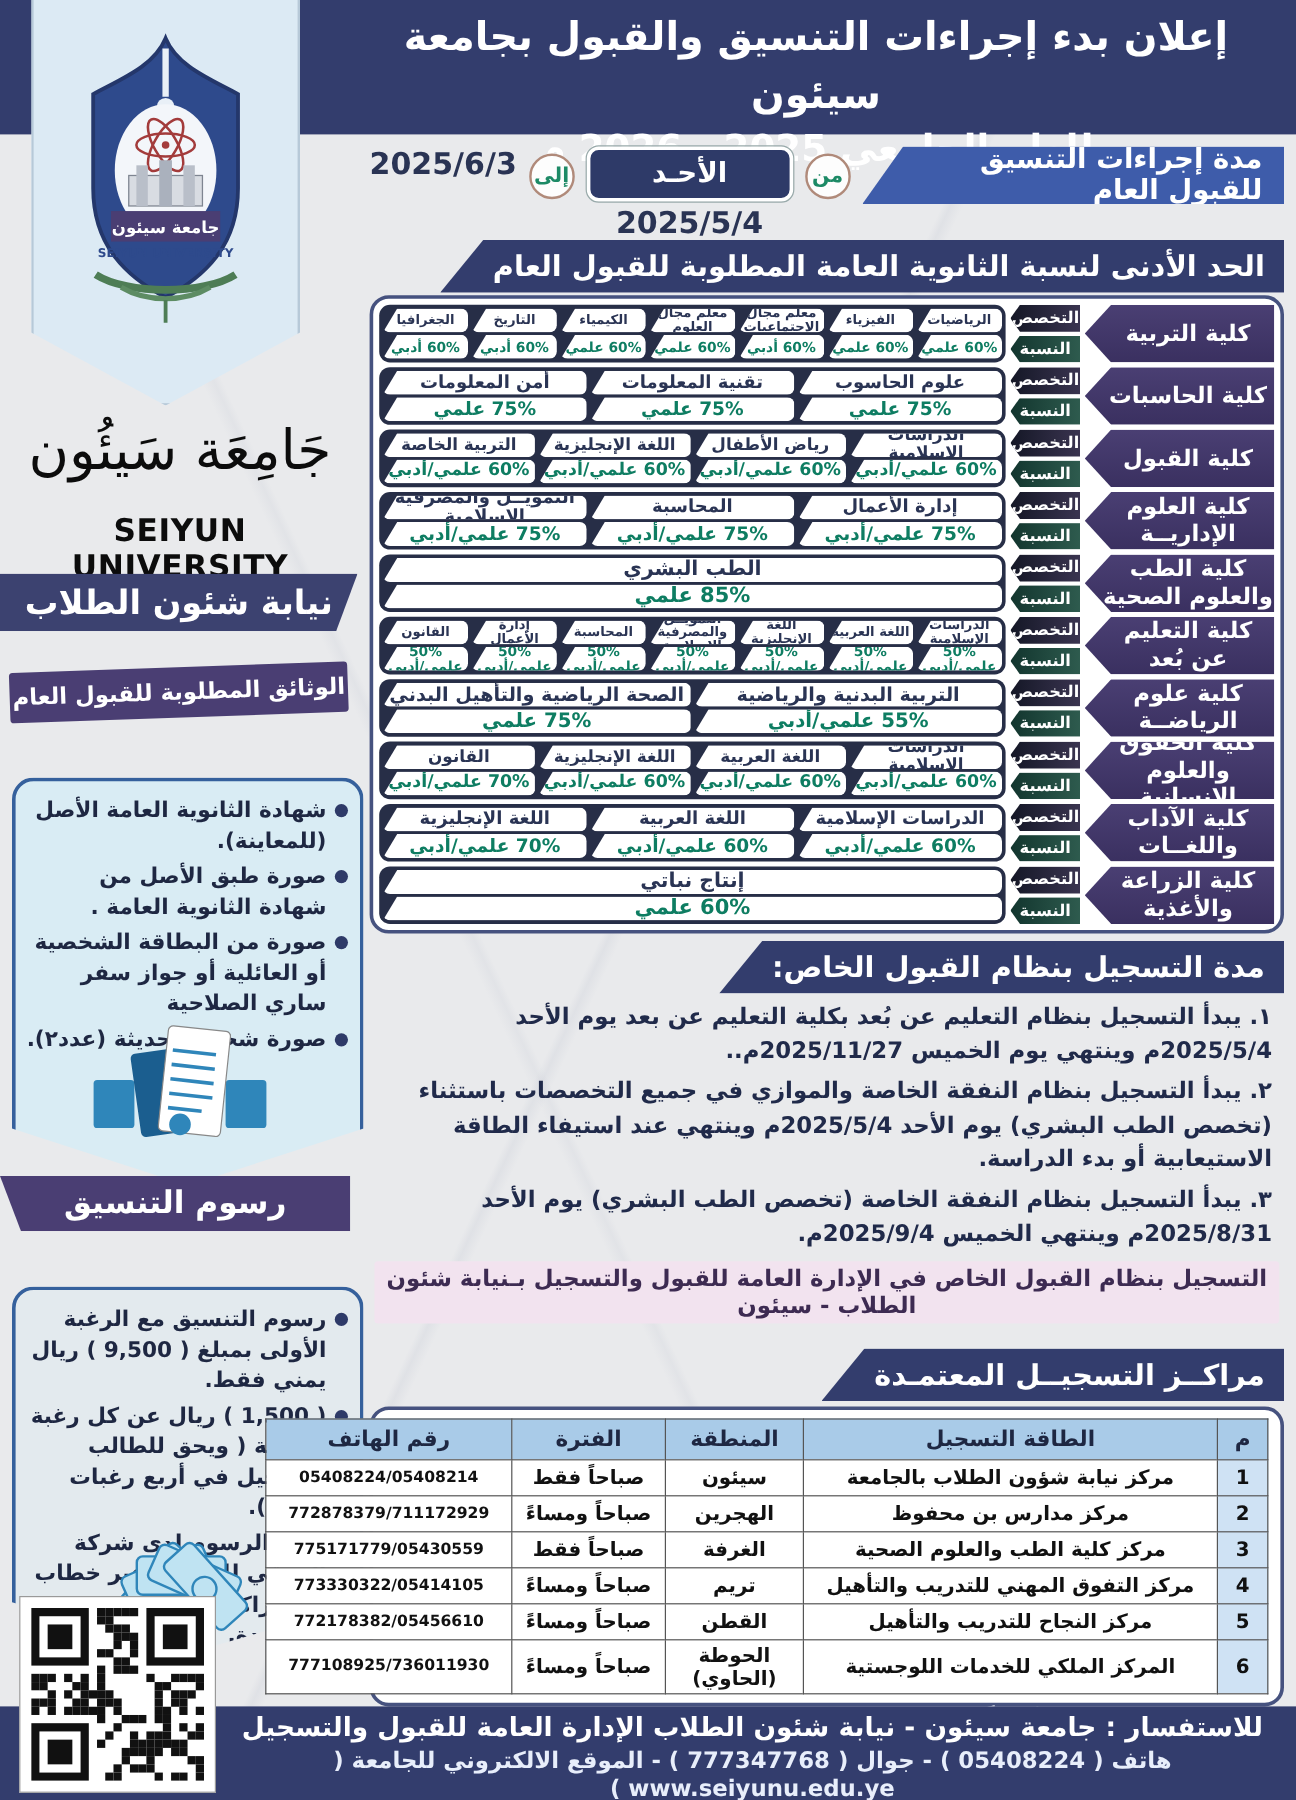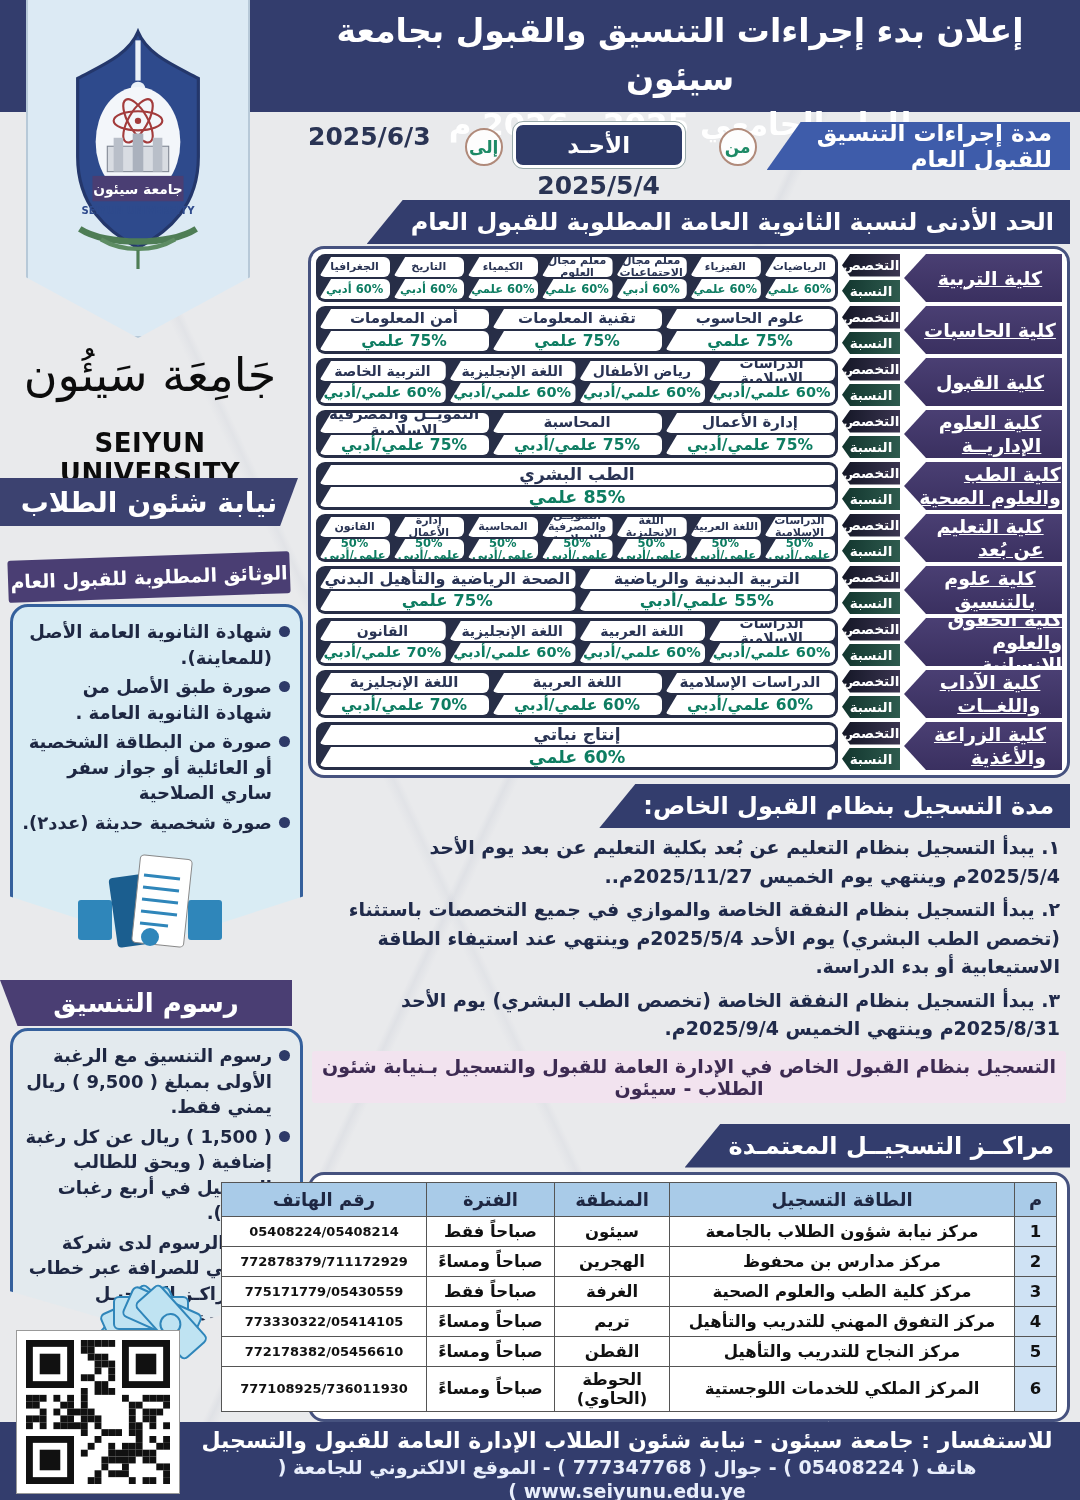--- a/index.html
+++ b/index.html
@@ -18,55 +18,55 @@
       border:2px solid #b7c9d8;border-top:none;clip-path:polygon(0 0,100% 0,100% 82%,50% 100%,0 82%);
       display:flex;align-items:flex-start;justify-content:center;padding-top:10px;}
   .calligraphy{position:absolute;top:348px;left:0;width:300px;text-align:center;font-size:46px;font-weight:normal;color:#0c0c0c;}
   .uni-en{position:absolute;top:428px;left:0;width:300px;text-align:center;font-size:26px;font-weight:bold;color:#0c0c0c;letter-spacing:.5px;}
   .dept-banner{position:absolute;top:478px;left:0;width:298px;height:48px;background:#3c4270;color:#fff;
       font-size:28px;font-weight:bold;display:flex;align-items:center;justify-content:center;
       clip-path:polygon(0 0,100% 0,94% 100%,0 100%);}
   .docs-title{position:absolute;top:556px;left:8px;width:282px;height:42px;background:#4a3e73;color:#fff;
       font-size:19px;font-weight:bold;display:flex;align-items:center;justify-content:center;transform:rotate(-2deg);border-radius:3px;}
   .side-panel{position:absolute;left:10px;width:293px;background:#d9ecf4;border:3px solid #35609c;
-      clip-path:polygon(0 0,100% 0,100% 86%,50% 100%,0 86%);border-radius:18px;padding:10px 8px 70px 6px;}
+      clip-path:polygon(0 0,100% 0,100% 86%,50% 100%,0 86%);border-radius:18px;padding:10px 8px 70px 6px;margin-top:44px;}
   .docs-panel{top:604px;height:340px;}
   .fees-panel{top:1028px;height:306px;background:rgba(217,236,244,.35);}
   .side-list{list-style:none;margin:0;padding:0;}
   .side-list li{position:relative;padding:2px 20px 2px 2px;font-size:18px;font-weight:bold;color:#1e2742;line-height:1.42;text-align:right;}
   .side-list li::before{content:"";position:absolute;right:2px;top:9px;width:11px;height:11px;border-radius:50%;background:#2e3a68;}
   .fees-title{position:absolute;top:980px;left:0;width:292px;height:46px;background:#4a3e73;color:#fff;
       font-size:26px;font-weight:bold;display:flex;align-items:center;justify-content:center;
       clip-path:polygon(0 0,100% 0,100% 100%,6% 100%);}
   .docs-illus{position:absolute;top:845px;left:58px;z-index:2;}
   .money-fan{position:absolute;top:1238px;left:66px;width:170px;height:96px;z-index:2;}
   .money-fan i{position:absolute;left:50%;bottom:4px;width:76px;height:34px;background:#bfe3f2;border:2px solid #2f86ba;
       border-radius:6px;transform-origin:50% 130%;}
   .money-fan i::after{content:"";position:absolute;left:26px;top:6px;width:18px;height:18px;border:2px solid #2f86ba;border-radius:50%;}
   .qr-box{position:absolute;top:1330px;left:16px;width:164px;height:164px;background:#fff;padding:9px;z-index:6;border:1px solid #999;}
   
   .content{position:absolute;left:300px;top:112px;width:776px;padding:0 6px 0 8px;display:flex;flex-direction:column;}
   .period-row{height:88px;display:flex;align-items:flex-start;gap:10px;padding-top:10px;}
   .p-label{background:#3e5caa;color:#fff;font-weight:bold;font-size:23px;height:48px;display:flex;align-items:center;
       padding:0 18px 0 42px;clip-path:polygon(34px 0,100% 0,100% 100%,0 100%);}
   .p-circle{width:38px;height:38px;border-radius:50%;background:#fdfdfd;border:2px solid #b08a7a;color:#1d8a66;
-      font-weight:bold;font-size:17px;display:flex;align-items:center;justify-content:center;margin-top:6px;flex:none;margin-left:24px;}
+      font-weight:bold;font-size:17px;display:flex;align-items:center;justify-content:center;margin-top:6px;flex:none;}
   .day-wrap{display:flex;flex-direction:column;align-items:center;gap:3px;}
   .day-box{min-width:172px;height:46px;background:#2e3a68;border:3px solid #fff;outline:1px solid #9aa;
       border-radius:10px;color:#fff;font-size:23px;font-weight:bold;display:flex;align-items:center;justify-content:center;padding:0 14px;}
   .day-date{font-size:25px;font-weight:bold;color:#2a3454;direction:ltr;}
   .bar-heading{background:#333d6d;color:#fff;font-weight:bold;font-size:24px;height:44px;display:flex;align-items:center;
       width:max-content;max-width:100%;padding:0 16px 0 44px;clip-path:polygon(36px 0,100% 0,100% 100%,0 100%);}
   
   .grades-panel{height:532px;margin-top:2px;background:#fff;border:3px solid #46527f;border-radius:16px;
       padding:5px;display:flex;flex-direction:column;gap:4px;}
   .grow{flex:1;display:flex;gap:4px;min-height:0;}
   .college{width:158px;flex:none;background:linear-gradient(180deg,#4a3f73,#3a3060);color:#fff;font-weight:bold;font-size:19px;
-      line-height:1.2;display:flex;align-items:center;justify-content:center;white-space:pre-line;
-      clip-path:polygon(22px 0,100% 0,100% 100%,22px 100%,0 50%);padding-left:14px;text-decoration:underline;}
+      line-height:1.2;display:flex;align-items:center;justify-content:center;text-align:center;white-space:pre-line;
+      clip-path:polygon(22px 0,100% 0,100% 100%,22px 100%,0 50%);padding-left:14px;}
   .labs{width:58px;flex:none;display:flex;flex-direction:column;gap:3px;}
   .lab{flex:1;color:#fff;font-size:13.5px;font-weight:bold;display:flex;align-items:center;justify-content:center;
       clip-path:polygon(8px 0,100% 0,100% 100%,8px 100%,0 50%);}
   .lab-spec{background:linear-gradient(90deg,#141726,#3a3450);}
   .lab-pct{background:linear-gradient(90deg,#12352e,#2e5b4e);}
   .specs{flex:1;background:#272e47;border-radius:9px;padding:3px;display:flex;gap:3px;min-width:0;}
   .spec{flex:1;display:flex;flex-direction:column;gap:2px;min-width:0;}
   .spec-name,.spec-pct{flex:1;background:#fff;border-radius:6px;display:flex;align-items:center;justify-content:center;
       text-align:center;font-weight:bold;line-height:1.05;padding:0 2px;clip-path:polygon(12px 0,100% 0,100% 100%,0 100%);overflow:hidden;}
   .spec-name{color:#2a3454;}
@@ -487,21 +487,21 @@
               <div class="spec-pct" style="font-size: 11.5px;">50% علمي/أدبي</div>
             </div>
             <div class="spec">
               <div class="spec-name" style="font-size: 11px;">القانون</div>
               <div class="spec-pct" style="font-size: 11.5px;">50% علمي/أدبي</div>
             </div>
           </div>
         </div>
         <div class="grow">
           <div class="college">كلية علوم
-بالتنسيق</div>
+الرياضــة</div>
           <div class="labs">
             <div class="lab lab-spec">التخصص</div>
             <div class="lab lab-pct">النسبة</div>
           </div>
           <div class="specs">
             <div class="spec">
               <div class="spec-name" style="font-size: 16px;">التربية البدنية والرياضية</div>
               <div class="spec-pct" style="font-size: 16.5px;">55% علمي/أدبي</div>
             </div>
             <div class="spec">

